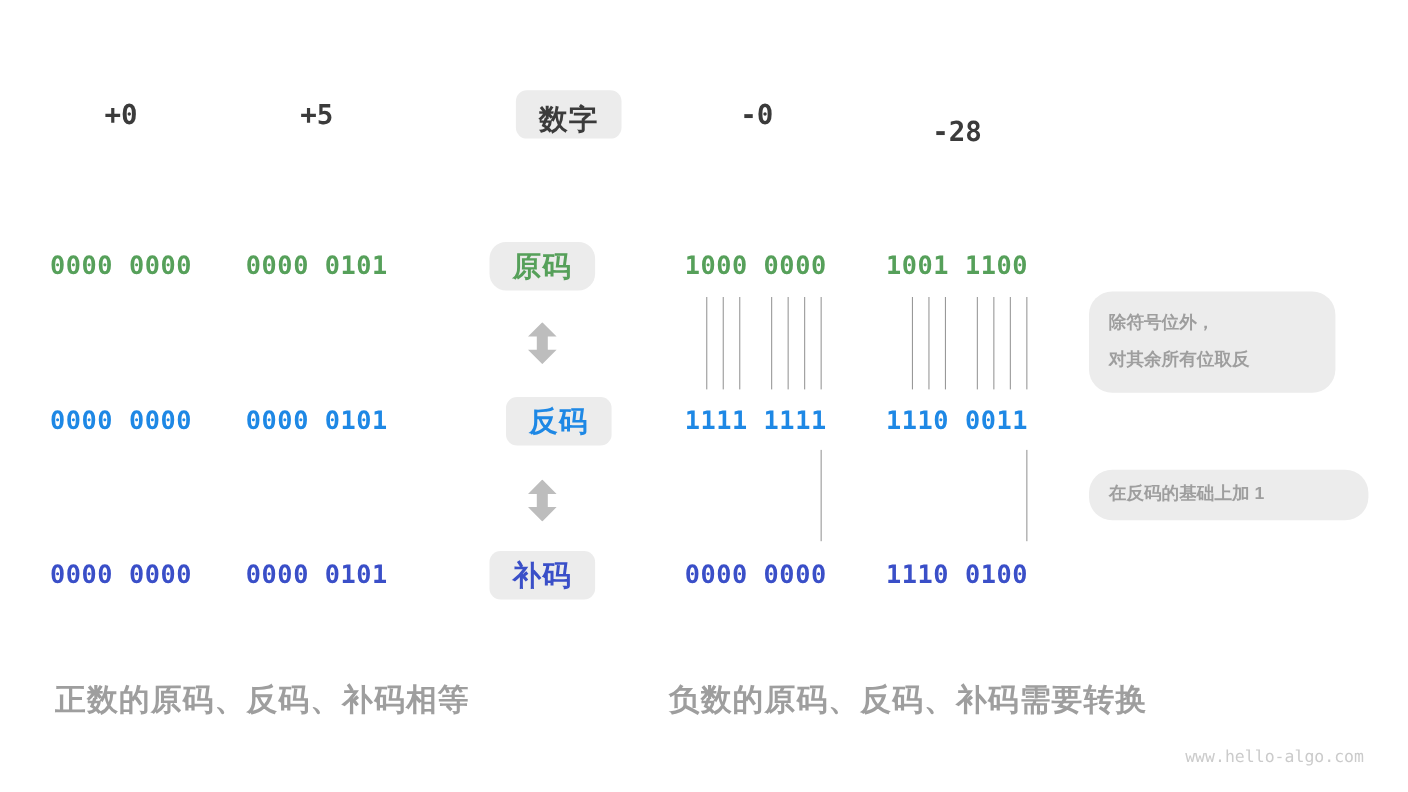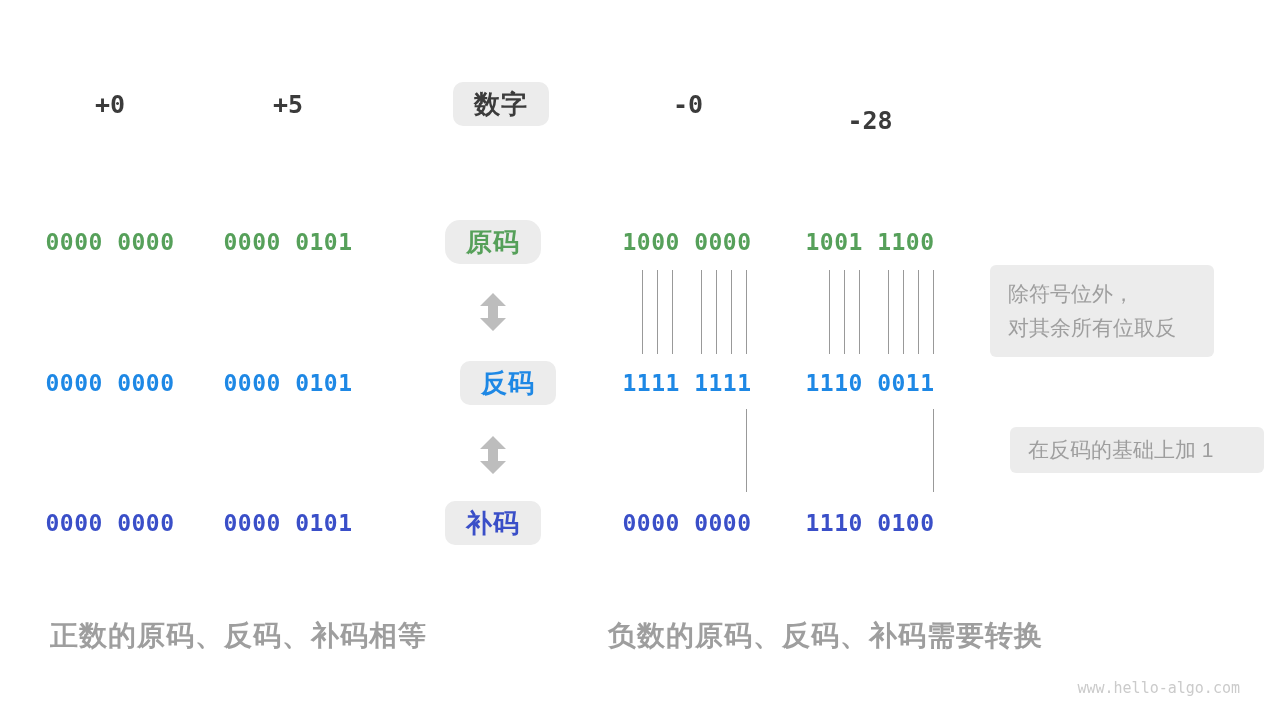--- a/index.html
+++ b/index.html
@@ -20,25 +20,25 @@
     width:96px; height:44px; background:var(--badge-bg);
     border-radius:10px; display:flex; align-items:center; justify-content:center;
     font-weight:bold; font-size:26px; letter-spacing:1px;
   }
 
   .vline { position:absolute; width:1px; background:var(--line); }
 
   .arrow { position:absolute; transform:translate(-50%,-50%); line-height:0; }
 
   .note {
-    position:absolute; background:var(--badge-bg); border-radius:6px;
-    color:var(--gray); font-weight:normal; font-size:21px;
+    position:absolute; background:var(--badge-bg); border-radius:21px;
+    color:var(--gray); font-weight:bold; font-size:16px;
     padding:12px 18px; line-height:34px; white-space:nowrap;
   }
-  .note.single { display:flex; align-items:center; padding:0 18px;margin-left:20px; }
+  .note.single { display:flex; align-items:center; padding:0 18px; }
 
   .caption {
     position:absolute; color:var(--gray); font-weight:bold;
     font-size:28px; white-space:nowrap; letter-spacing:1px;
   }
 
   .watermark {
     position:absolute; color:var(--wm);
     font-family:"DejaVu Sans Mono","Liberation Mono",monospace;
     font-size:15px; white-space:nowrap;
@@ -49,21 +49,21 @@
   .blue   { color:var(--blue); }
   .indigo { color:var(--indigo); }
 </style>
 </head>
 <body>
 
 <div class="canvas">
 
   <div class="pos mono hdr dark" style="left:110px; top:104px;">+0</div>
   <div class="pos mono hdr dark" style="left:288px; top:104px;">+5</div>
-  <div class="badge dark" style="left:501px; top:104px;">
+  <div class="badge dark" style="left:517px; top:104px;align-items:flex-end;">
     <span>数字</span>
   </div>
   <div class="pos mono hdr dark" style="left:688px; top:104px;">-0</div>
   <div class="pos mono hdr dark" style="left:870px; top:104px;margin-top:16px;">-28</div>
 
   <div class="pos mono bin green" style="left:110px; top:242px;">0000 0000</div>
   <div class="pos mono bin green" style="left:288px; top:242px;">0000 0101</div>
   <div class="badge green" style="left:493px; top:242px;border-radius:15px;">
     <span>原码</span>
   </div>

